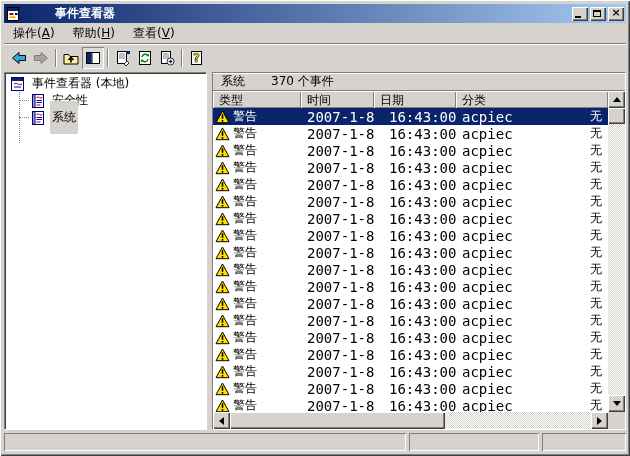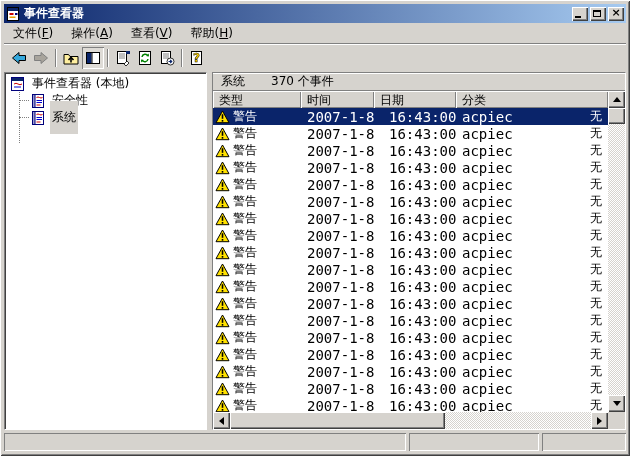--- a/index.html
+++ b/index.html
@@ -7,21 +7,21 @@
   body { font-family:"DejaVu Sans","Liberation Sans",sans-serif; font-size:12px; color:#000; background:#D6D3CE; overflow:hidden; }
 
   .window{ position:relative; width:630px; height:456px; background:#D6D3CE;
     box-shadow: inset 1px 1px 0 #fff, inset -1px -1px 0 #404040, inset 2px 2px 0 #D6D3CE, inset -2px -2px 0 #808080; }
 
   
   .titlebar{ position:absolute; left:4px; top:4px; right:4px; height:19px;
     background:linear-gradient(to right, var(--tb1,#0A246A), var(--tb2,#A6CAF0));
     display:flex; align-items:center; padding:0 2px; }
   .title-icon{ width:14px; height:14px; margin:0 3px 0 1px; flex:none; }
-  .title-text{ color:#fff; font-weight:bold; font-size:12px; flex:1; white-space:nowrap; overflow:hidden; }
+  .title-text{ color:#fff; font-weight:bold; font-size:12px; flex:1; white-space:nowrap; overflow:hidden;margin-left:31px; }
   .winbtn{ width:16px; height:14px; background:#D6D3CE; margin-left:2px; flex:none;
     box-shadow: inset 1px 1px 0 #fff, inset -1px -1px 0 #404040, inset -2px -2px 0 #808080;
     position:relative; cursor:default; }
   .winbtn.close{ margin-left:2px; }
   .glyph-min{ position:absolute; left:3px; bottom:3px; width:6px; height:2px; background:#000; }
   .glyph-max{ position:absolute; left:3px; top:3px; width:8px; height:7px; border:1px solid #000; border-top-width:2px; }
   .glyph-close{ position:absolute; left:0; top:-1px; width:16px; text-align:center; font-size:11px; font-weight:bold; line-height:14px; }
 
   
   .menubar{ position:absolute; left:4px; top:23px; right:4px; height:20px; display:flex; align-items:center; }
@@ -116,27 +116,26 @@
       </span>
     <span class="winbtn">
         <span class="glyph-max"></span>
       </span>
     <span class="winbtn close">
         <span class="glyph-close">×</span>
       </span>
   </div>
 
   <div class="menubar">
-    <span class="menu-item"><span class="mi-pre">文件(</span><u class="mi-key">F</u><span class="mi-post">)</span></span>
 
     <span class="menu-item"><span class="mi-pre">操作(</span><u class="mi-key">A</u><span class="mi-post">)</span></span>
 
+    <span class="menu-item"><span class="mi-pre">帮助(</span><u class="mi-key">H</u><span class="mi-post">)</span></span>
+
     <span class="menu-item"><span class="mi-pre">查看(</span><u class="mi-key">V</u><span class="mi-post">)</span></span>
-
-    <span class="menu-item"><span class="mi-pre">帮助(</span><u class="mi-key">H</u><span class="mi-post">)</span></span>
   </div>
 
   <div class="toolbar">
     <span class="tbtn">
       <svg width="16" height="16" viewBox="0 0 16 16">
           <path d="M1.5 8 L8 2.5 V5.5 H14.5 V10.5 H8 V13.5 Z" fill="#35A8DC" stroke="#000"></path>
         </svg>
     </span>
     <span class="tbtn">
       <svg width="16" height="16" viewBox="0 0 16 16">

